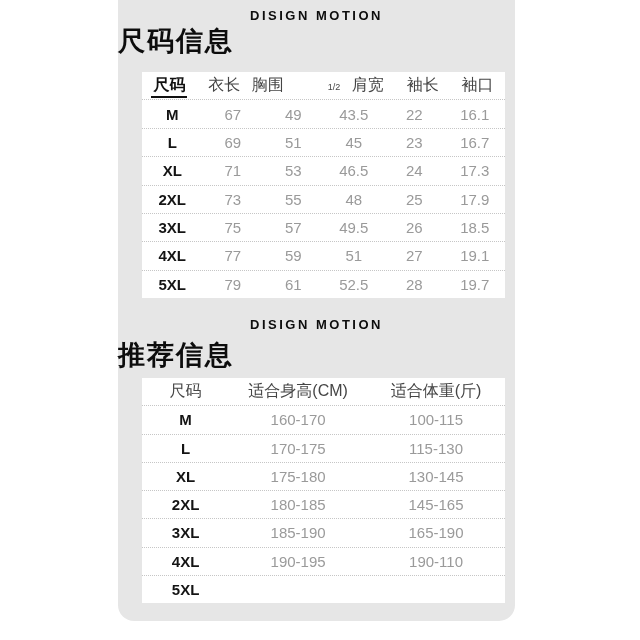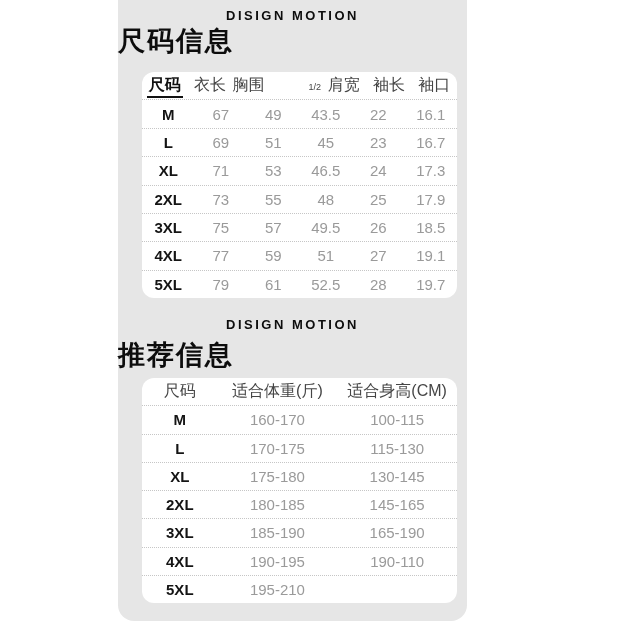--- a/index.html
+++ b/index.html
@@ -2,38 +2,38 @@
 <html><head>
 <meta charset="utf-8">
 <style>
   html,body{margin:0;padding:0;}
   body{
     width:640px;height:640px;position:relative;background:#ffffff;
     font-family:"Liberation Sans","DejaVu Sans",sans-serif;
     -webkit-font-smoothing:antialiased;
   }
   .panel{
-    position:absolute;left:118px;top:0;width:349px;height:621px;
+    position:absolute;left:118px;top:0;width:397px;height:621px;
     background:#e6e6e6;border-radius:0 0 16px 16px;
   }
   .logo{
     position:absolute;left:0;right:0;text-align:center;
     font-size:13px;font-weight:800;letter-spacing:2.5px;color:#0d0d0d;
     transform:scaleY(1.05);
   }
   .logo.first{top:8px;}
   .logo.second{top:317px;}
   .section-title{
     position:absolute;left:0;right:0;text-align:left;
     font-size:27px;font-weight:900;letter-spacing:2px;color:#0d0d0d;line-height:32px;
   }
   .section-title.first{top:25px;}
   .section-title.second{top:333px;margin-top:6px;}
   .card{
-    position:absolute;left:24px;right:10px;background:#ffffff;border-radius:12px;
+    position:absolute;left:24px;right:10px;background:#ffffff;border-radius:0;
     display:flex;flex-direction:column;overflow:hidden;
   }
   .card.size-card{top:72px;height:226px;}
   .card.fit-card{top:378px;height:225px;}
   .tr{
     flex:1;display:flex;align-items:center;
   }
   .tr + .tr{border-top:1px dotted #c6c6c6;}
   .td{
     flex:1;text-align:center;font-size:15px;color:#9a9a9a;
@@ -123,22 +123,22 @@
       <div class="td">19.7</div>
     </div>
   </div>
 
   <div class="logo second">DISIGN MOTION</div>
   <div class="section-title second">推荐信息</div>
 
   <div class="card fit-card">
     <div class="tr">
       <div class="td th c1">尺码</div>
+      <div class="td th c2">适合身高(CM)</div>
       <div class="td th c3">适合体重(斤)</div>
-      <div class="td th c2">适合身高(CM)</div>
     </div>
     <div class="tr">
       <div class="td size c1">M</div>
       <div class="td c2">160-170</div>
       <div class="td c3">100-115</div>
     </div>
     <div class="tr">
       <div class="td size c1">L</div>
       <div class="td c2">170-175</div>
       <div class="td c3">115-130</div>
@@ -158,17 +158,16 @@
       <div class="td c2">185-190</div>
       <div class="td c3">165-190</div>
     </div>
     <div class="tr">
       <div class="td size c1">4XL</div>
       <div class="td c2">190-195</div>
       <div class="td c3">190-110</div>
     </div>
     <div class="tr">
       <div class="td size c1">5XL</div>
-      <div class="td c2">195-210</div>
     </div>
   </div>
 
 </div>
 
 </body></html>

